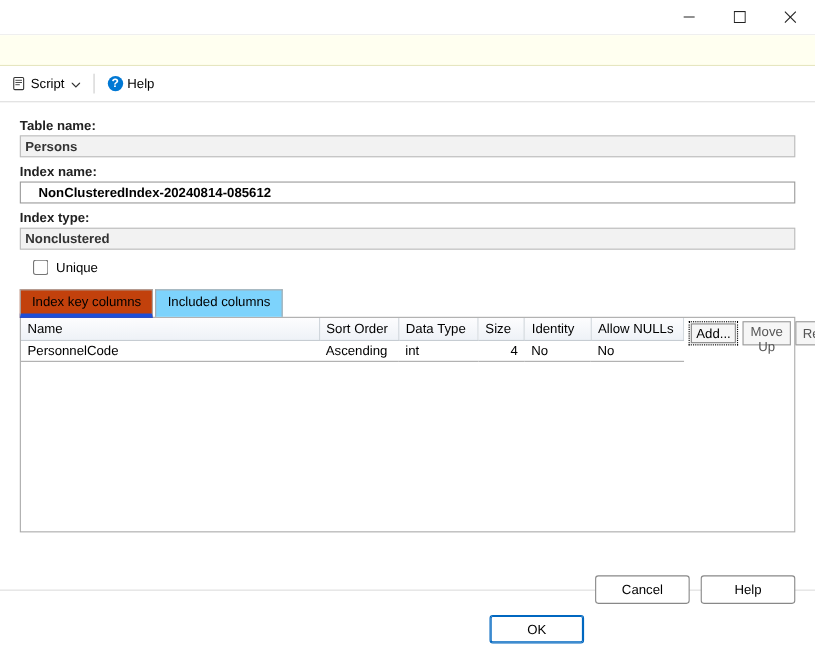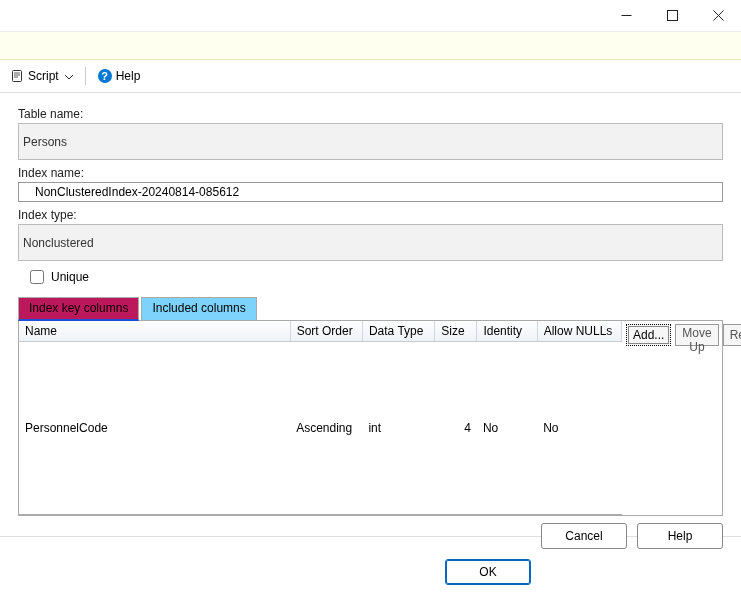--- a/index.html
+++ b/index.html
@@ -75,35 +75,35 @@
     align-items: center;
     justify-content: center;
   }
   .chevron-down {
     display: inline-block;
     margin-left: 2px;
   }
   .content {
     padding: 14px 18px 8px 18px;
   }
-  .field { margin-bottom: 6px; }
+  .field { margin-bottom: 6px; font-weight: bold; }
   .field-label { margin-bottom: 2px; color: #222; }
   .field-input {
     width: 100%;
     border: 1px solid #999;
     padding: 2px 16px;
     font: inherit;
     height: 20px;
     background: #fff;
   }
   .field-readonly {
     width: 100%;
     border: 1px solid #bbb;
     padding: 2px 4px;
-    height: 37px;
+    height: 20px;
     background: #f2f2f2;
     color: #333;
     display: flex;
     align-items: center;
   }
   .checkbox-row {
     display: flex;
     align-items: center;
     gap: 4px;
     margin: 4px 0 10px 8px;
@@ -118,37 +118,37 @@
     border: 1px solid #aaa;
     border-bottom: none;
     padding: 3px 10px 4px 10px;
     background: #7dd3fc;
     margin-right: 2px;
     position: relative;
     z-index: 2;
     cursor: pointer;
   }
   .tab.active {
-    background: #be185d;
-    border-bottom: 2px solid #1d4ed8;
+    background: #c2410c;
+    border-bottom: 4px solid #1d4ed8;
     margin-bottom: -1px;
   }
   .tab-panel {
     border: 1px solid #aaa;
     padding: 0;
     display: flex;
     height: 196px;
     background: #fff;
     position: relative;
     z-index: 1;
   }
   .grid-area {
     flex: 1;
     display: flex;
-    flex-direction: row;
+    flex-direction: column;
     border-right: none;
     overflow: hidden;
   }
   .grid-table {
     width: 100%;
     border-collapse: collapse;
     table-layout: fixed;
   }
   .grid-table th {
     text-align: left;

